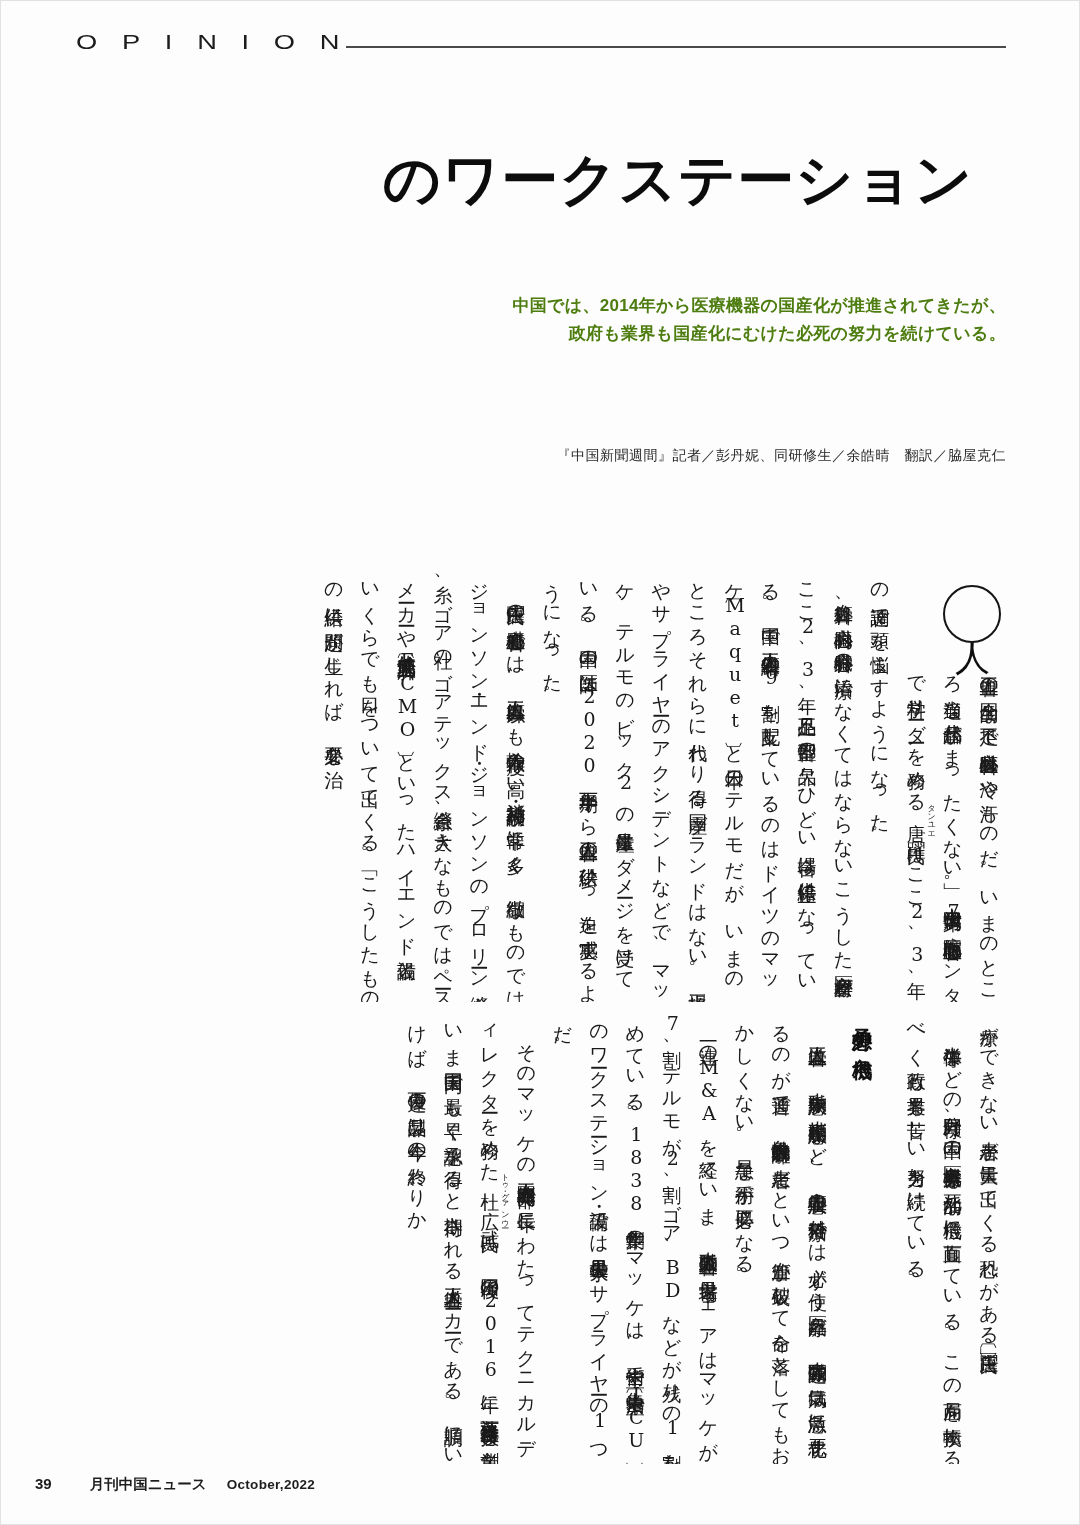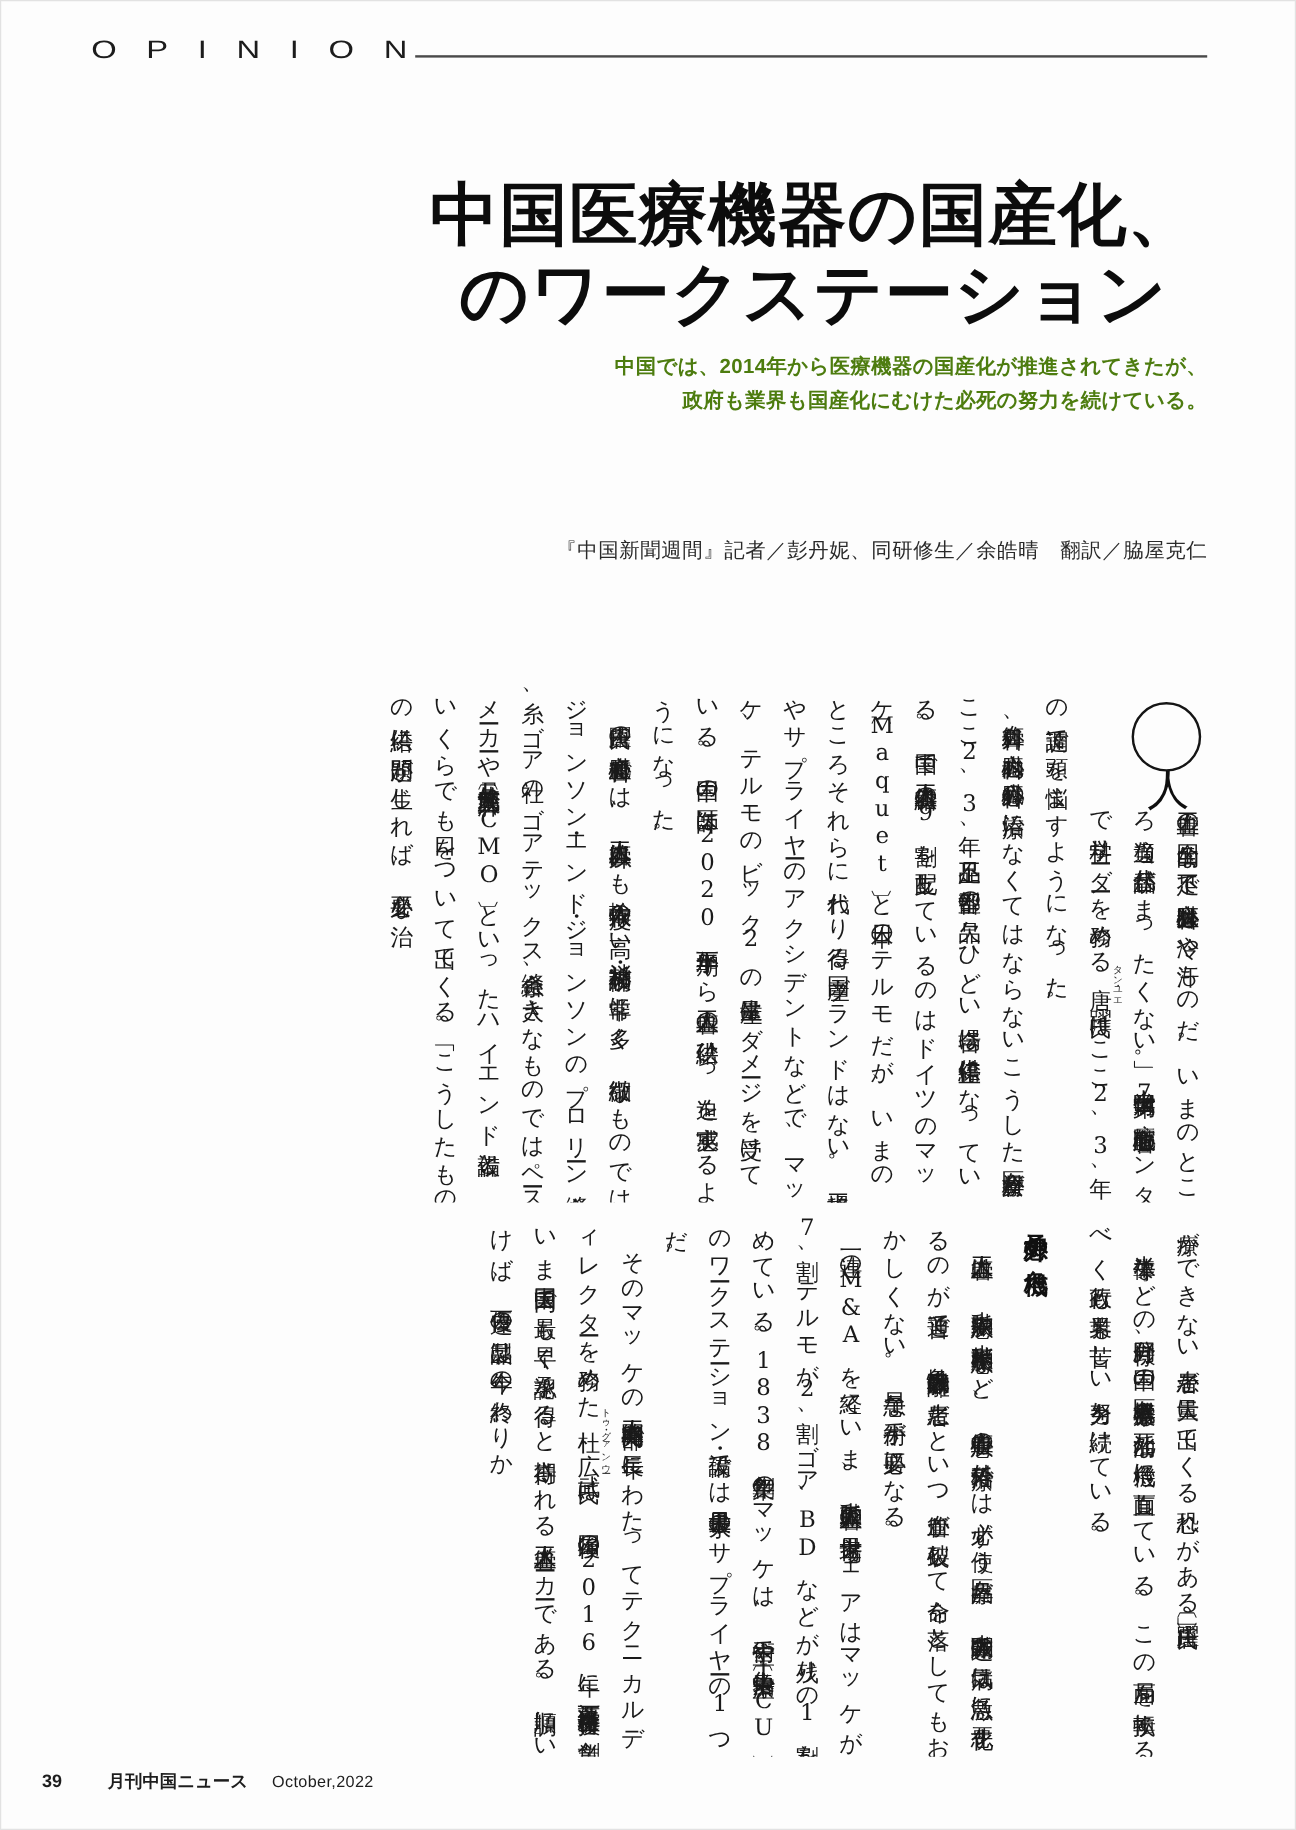--- a/index.html
+++ b/index.html
@@ -38,21 +38,21 @@
   .lead{
     position:absolute;top:292px;right:74px;width:780px;
     text-align:right;
     font-family:"Liberation Sans","DejaVu Sans",sans-serif;
     font-weight:700;color:#4d7c0f;
     font-size:17px;line-height:27.5px;letter-spacing:0.3px;
   }
   .byline{
     position:absolute;top:447px;right:74px;
     font-family:"Liberation Sans","DejaVu Sans",sans-serif;
-    font-size:17px;color:#2a2a2a;letter-spacing:0.5px;
+    font-size:14px;color:#2a2a2a;letter-spacing:0.5px;
   }
   
   .vblock{
     position:absolute;left:60px;width:948px;
     writing-mode:vertical-rl;
     text-orientation:upright;
     font-family:"DejaVu Serif",serif;
     font-size:19px;line-height:36.4px;letter-spacing:1px;
     color:#1a1a1a;
     overflow:hidden;
@@ -85,32 +85,31 @@
   
   .footer{
     position:absolute;left:35px;top:1475px;
     display:flex;align-items:baseline;
     font-family:"Liberation Sans","DejaVu Sans",sans-serif;
     color:#1d1d1d;
     gap:10px;
   }
   .footer .pageno{font-size:15px;font-weight:600;}
   .footer .magname{font-size:14.5px;font-weight:700;margin-left:28px;}
-  .footer .issue{font-size:13.5px;font-weight:400;margin-left:10px;letter-spacing:0.3px;}
+  .footer .issue{font-size:13.5px;font-weight:700;margin-left:10px;letter-spacing:0.3px;}
 </style>
 </head>
 <body>
 
 <div class="page">
 
   <div class="kicker">OPINION</div>
   <div class="kicker-rule"></div>
 
   <div class="title">
-    <div>中国医療機器の国産化、</div>
     <div>のワークステーション</div>
   </div>
 
   <div class="lead" id="lead">
       <div>中国では、2014年から医療機器の国産化が推進されてきたが、</div>
       <div>政府も業界も国産化にむけた必死の努力を続けている。</div>
     </div>
 
   <div class="byline">『中国新聞週間』記者／彭丹妮、同研修生／余皓晴　翻訳／脇屋克仁</div>
 

